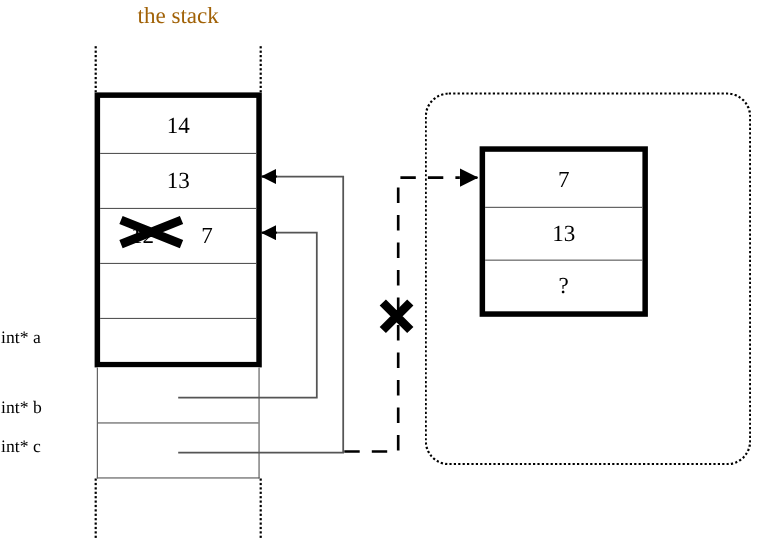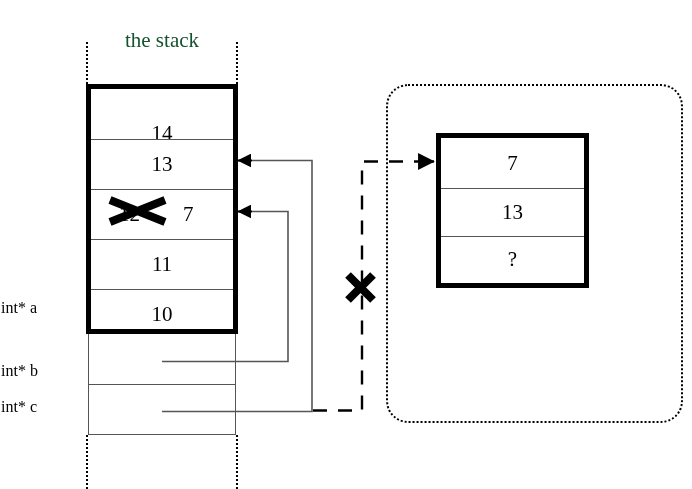--- a/index.html
+++ b/index.html
@@ -6,24 +6,23 @@
   #root{
     position:relative;
     width:692px;height:489px;
     background:#ffffff;
     font-family:"Liberation Serif","DejaVu Serif",serif;
     overflow:hidden;
   }
   .ttl{
     position:absolute;
     font-size:21px;
-    color:#14532d;
+    color:#a16207;
     text-align:center;
     white-space:nowrap;
-    margin-top:26px;
   }
   #stack-title{left:86px;top:2px;width:152px;}
   #heap-title{left:386px;top:2px;width:297px;}
 
   .vdots{
     position:absolute;
     width:0;
     border-left:2px dotted #000;
   }
 
@@ -70,44 +69,38 @@
   <div class="ttl" id="stack-title">the stack</div>
 
   <div class="vdots" style="left:86px;top:42px;height:42px;"></div>
   <div class="vdots" style="left:236px;top:42px;height:42px;"></div>
   <div class="vdots" style="left:86px;top:435px;height:54px;"></div>
   <div class="vdots" style="left:236px;top:435px;height:54px;"></div>
 
   <div class="dotted-region"></div>
 
   <div class="cellbox" id="stack-frame">
-    <div class="cell" style="top:0px;width:142px;height:50px;margin-top:19px;">
+    <div class="cell" style="top:0px;width:142px;height:50px;">
       <span>14</span>
     </div>
     <div class="divider" style="top:50px;"></div>
 
     <div class="cell" style="top:50px;width:142px;height:50px;">
       <span>13</span>
     </div>
     <div class="divider" style="top:100px;"></div>
 
     <div class="cell" style="top:100px;width:142px;height:50px;justify-content:flex-start;">
       <span style="position:absolute;left:28px;top:13px;">12</span>
       <span style="position:absolute;left:92px;top:13px;">7</span>
     </div>
     <div class="divider" style="top:150px;"></div>
 
-    <div class="cell" style="top:150px;width:142px;height:50px;">
-      <span>11</span>
-    </div>
     <div class="divider" style="top:200px;"></div>
 
-    <div class="cell" style="top:200px;width:142px;height:50px;">
-      <span>10</span>
-    </div>
   </div>
 
   <div class="cellbox" id="stack-locals">
     <div class="cell" style="top:0px;width:145px;height:50px;">
       <span></span>
     </div>
     <div class="divider" style="top:50px;"></div>
     <div class="cell" style="top:50px;width:145px;height:48px;">
       <span></span>
     </div>

